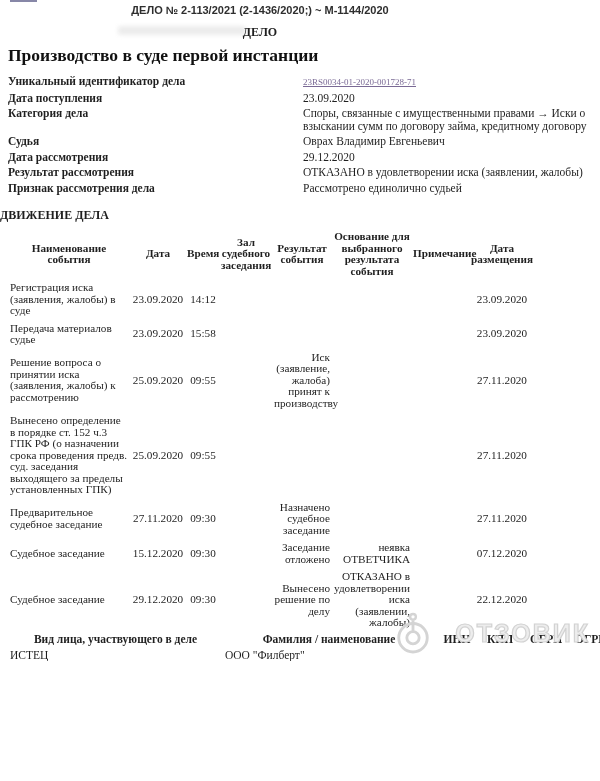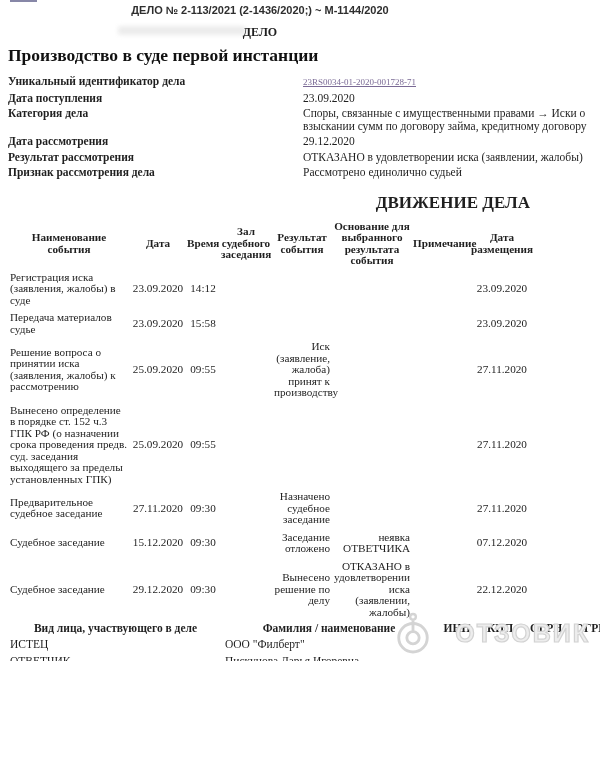--- a/index.html
+++ b/index.html
@@ -11,21 +11,21 @@
   .delo-row{position:relative;margin-top:9px;width:520px;}
   .blur-block{position:absolute;left:118px;top:1px;width:128px;height:9px;background:#ececec;
         filter:blur(2px);border-radius:3px;}
   .delo{text-align:center;font-weight:bold;font-size:12px;position:relative;}
   h1{margin:5px 0 9px 8px;font-size:17.5px;font-weight:bold;color:#111;}
   .kv{margin-left:8px;}
   .kv-row{display:grid;grid-template-columns:295px 1fr;margin-bottom:3px;line-height:12.5px;}
   .kv-label{font-weight:bold;}
   .kv-value{padding-right:6px;}
   .uid-link{color:#7a6a95;font-size:9px;text-decoration:underline;cursor:pointer;margin-top:8px;}
-  .sect-title{width:530px;text-align:right;font-weight:bold;margin:14px 0 6px 0;font-size:17px;}
+  .sect-title{width:530px;text-align:left;font-weight:bold;margin:14px 0 6px 0;font-size:12px;}
   table{border-collapse:collapse;table-layout:fixed;}
   .movement{margin-left:8px;width:512px;font-size:11.2px;line-height:11.5px;}
   .movement th{font-weight:bold;text-align:center;vertical-align:middle;padding:2px 1px;}
   .movement td{vertical-align:middle;padding:3px 2px;}
   .movement td:first-child{text-align:left;margin-left:8px;}
   .movement td:nth-child(2),.movement td:nth-child(3),.movement td:nth-child(4),
   .movement td:nth-child(7),.movement td:nth-child(8){text-align:center;}
   .movement td:nth-child(5),.movement td:nth-child(6){text-align:right;}
   .parties{margin-left:8px;width:588px;font-size:11.5px;line-height:13px;}
   .parties th{font-weight:bold;text-align:center;padding:1px 2px;vertical-align:top;}
@@ -56,20 +56,24 @@
       </div>
       <div class="kv-row">
         <div class="kv-label">Дата поступления</div>
         <div class="kv-value">23.09.2020</div>
       </div>
       <div class="kv-row">
         <div class="kv-label">Категория дела</div>
         <div class="kv-value">Споры, связанные с имущественными правами → Иски о взыскании сумм по договору займа, кредитному договору</div>
       </div>
       <div class="kv-row">
+        <div class="kv-label">Судья</div>
+        <div class="kv-value">Оврах Владимир Евгеньевич</div>
+      </div>
+      <div class="kv-row">
         <div class="kv-label">Дата рассмотрения</div>
         <div class="kv-value">29.12.2020</div>
       </div>
       <div class="kv-row">
         <div class="kv-label">Результат рассмотрения</div>
         <div class="kv-value">ОТКАЗАНО в удовлетворении иска (заявлении, жалобы)</div>
       </div>
       <div class="kv-row">
         <div class="kv-label">Признак рассмотрения дела</div>
         <div class="kv-value">Рассмотрено единолично судьей</div>

